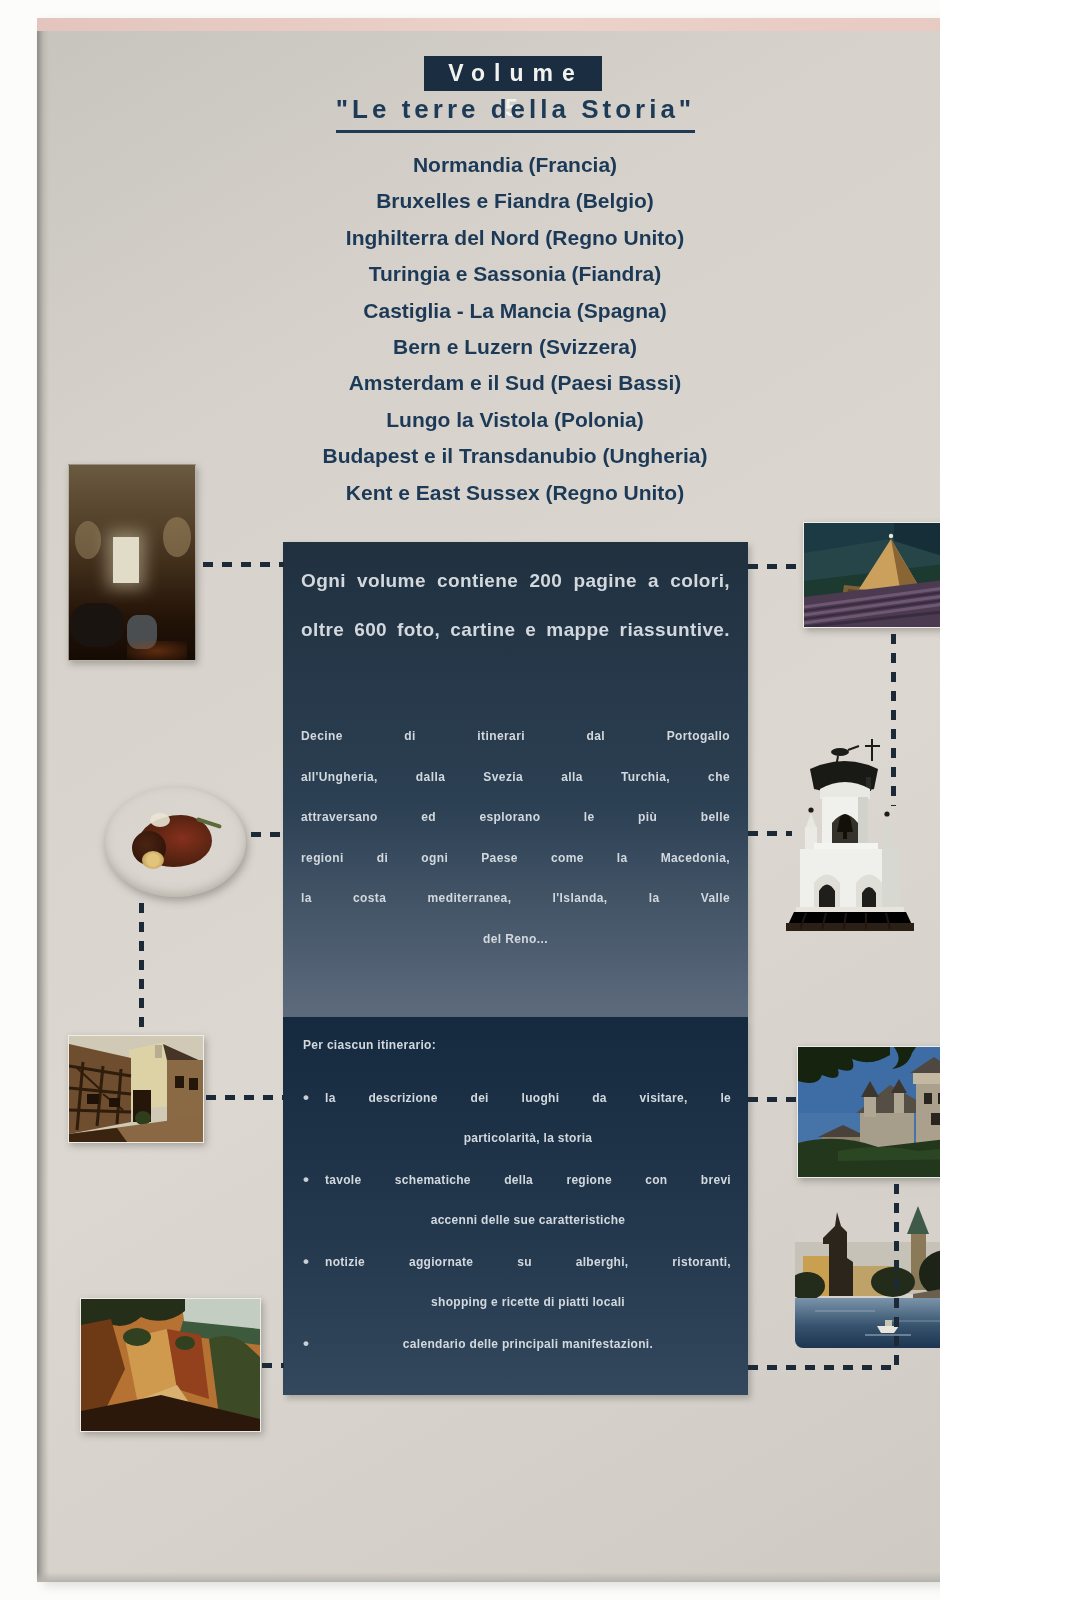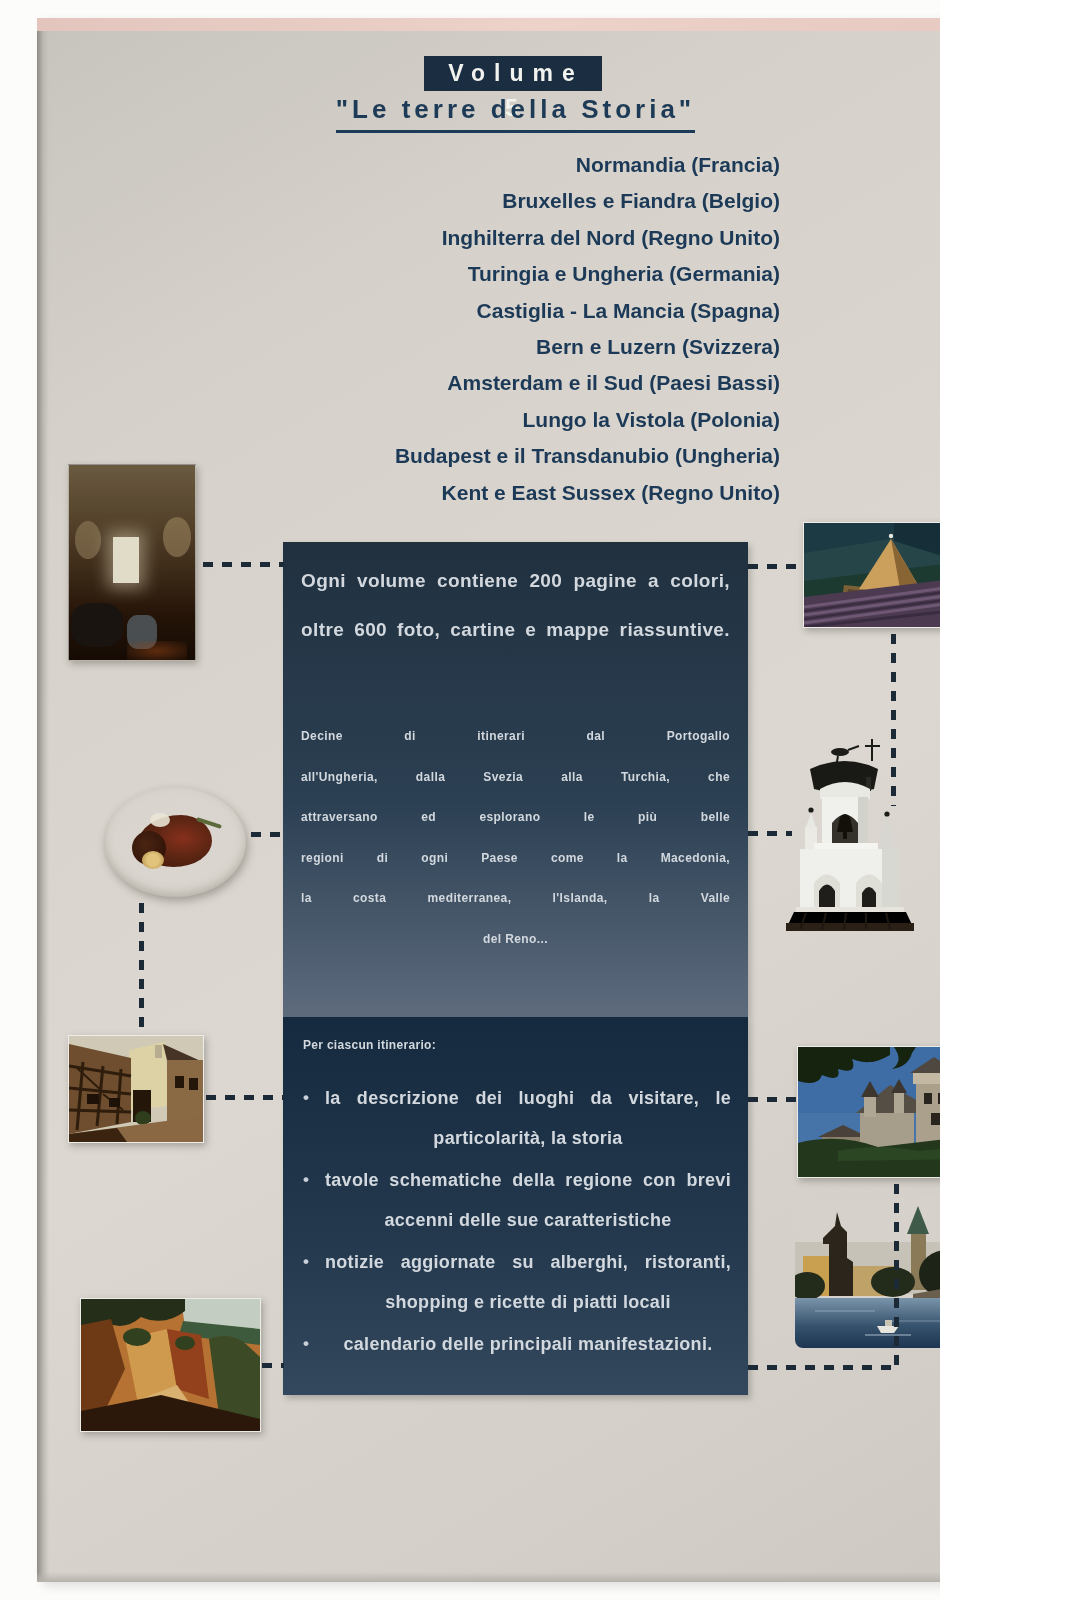--- a/index.html
+++ b/index.html
@@ -23,21 +23,21 @@
   
   .volume-box { position:absolute; left:424px; top:56px; width:178px; height:35px;
           background:#1b2d40; color:#f2f2ee; font-size:23px; font-weight:bold;
           letter-spacing:9px; text-align:center; line-height:35px; padding-left:6px; }
   .series-title-wrap { position:absolute; left:283px; top:94px; width:465px; text-align:center; }
   .series-title { display:inline-block; color:#1d3a56; font-size:26px; font-weight:bold;
           letter-spacing:4px; padding-bottom:5px; border-bottom:3px solid #1d3a56; }
 
   
   .dest-list { position:absolute; left:250px; top:147px; width:530px; }
-  .dest-item { height:36.4px; line-height:36.4px; text-align:right; color:#1c3a57;
+  .dest-item { height:36.4px; line-height:36.4px; text-align:center; color:#1c3a57;
           font-size:21px; font-weight:bold; }
 
   
   .panel-top { position:absolute; left:283px; top:542px; width:465px; height:475px; z-index:1;
           background:linear-gradient(180deg,#20303f 0%, #2c4053 55%, #5d6b7d 100%);
           box-shadow:3px 3px 6px rgba(0,0,0,0.18); }
   .panel-bottom { position:absolute; left:283px; top:1017px; width:465px; height:378px; z-index:1;
           background:linear-gradient(180deg,#152a3e 0%, #24394e 60%, #33485d 100%);
           box-shadow:3px 4px 6px rgba(0,0,0,0.2); }
   .panel-text { color:#d2d8de; font-weight:bold; }
@@ -45,21 +45,21 @@
           font-size:19px; line-height:49px; letter-spacing:0.4px; }
   .para2 { position:absolute; left:301px; top:716px; width:429px; z-index:2;
           font-size:12px; line-height:40.5px; letter-spacing:0.4px; }
   .jline { text-align:justify; text-align-last:justify; }
   .lline { text-align:center; }
   .itinerary-heading { position:absolute; left:303px; top:1038px; width:420px; z-index:2;
           font-size:12px; letter-spacing:0.3px; }
   .bullets { position:absolute; left:303px; top:1078px; width:428px; z-index:2; }
   .bullet { display:flex; margin-bottom:2px; }
   .bullet-marker { width:22px; font-size:17px; line-height:40px; color:#c9d0d7; font-weight:bold; }
-  .bullet-text { flex:1; font-size:18px; line-height:40px; letter-spacing:0.3px; }
+  .bullet-text { flex:1; font-size:12px; line-height:40px; letter-spacing:0.3px; }
 
   
   .dash-h { position:absolute; height:5px; z-index:5;
           background:repeating-linear-gradient(90deg,#1c2a38 0 10px, rgba(0,0,0,0) 10px 19px); }
   .dash-v { position:absolute; width:5px; z-index:5;
           background:repeating-linear-gradient(180deg,#1c2a38 0 10px, rgba(0,0,0,0) 10px 19px); }
 
   
   .photo { position:absolute; z-index:2; }
   .framed { border:1px solid rgba(255,255,255,0.55); box-shadow:2px 3px 7px rgba(40,35,30,0.3); }
@@ -121,21 +121,21 @@
 
   <div class="volume-box">Volume 5</div>
   <div class="series-title-wrap">
     <span class="series-title">"Le terre della Storia"</span>
   </div>
 
   <div class="dest-list">
     <div class="dest-item">Normandia (Francia)</div>
     <div class="dest-item">Bruxelles e Fiandra (Belgio)</div>
     <div class="dest-item">Inghilterra del Nord (Regno Unito)</div>
-    <div class="dest-item">Turingia e Ungheria (Germania)</div>
+    <div class="dest-item">Turingia e Sassonia (Fiandra)</div>
     <div class="dest-item">Castiglia - La Mancia (Spagna)</div>
     <div class="dest-item">Bern e Luzern (Svizzera)</div>
     <div class="dest-item">Amsterdam e il Sud (Paesi Bassi)</div>
     <div class="dest-item">Lungo la Vistola (Polonia)</div>
     <div class="dest-item">Budapest e il Transdanubio (Ungheria)</div>
     <div class="dest-item">Kent e East Sussex (Regno Unito)</div>
   </div>
 
   <div class="panel-top"></div>
   <div class="panel-bottom"></div>

